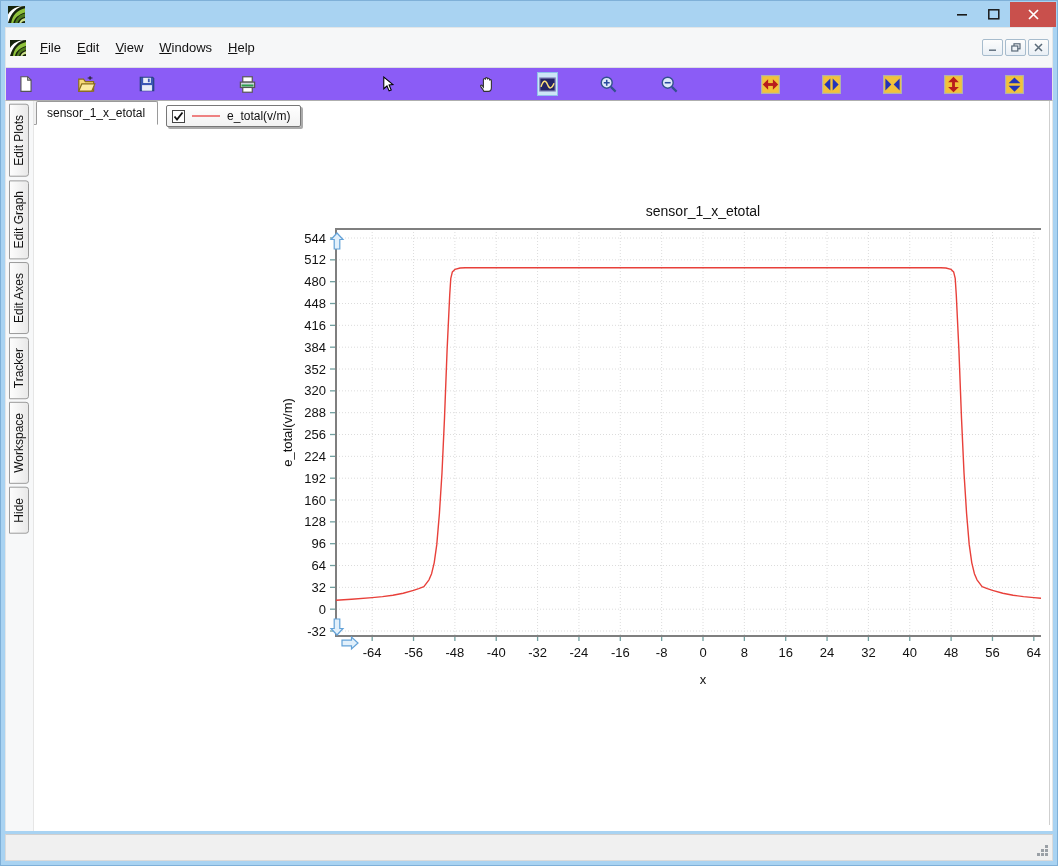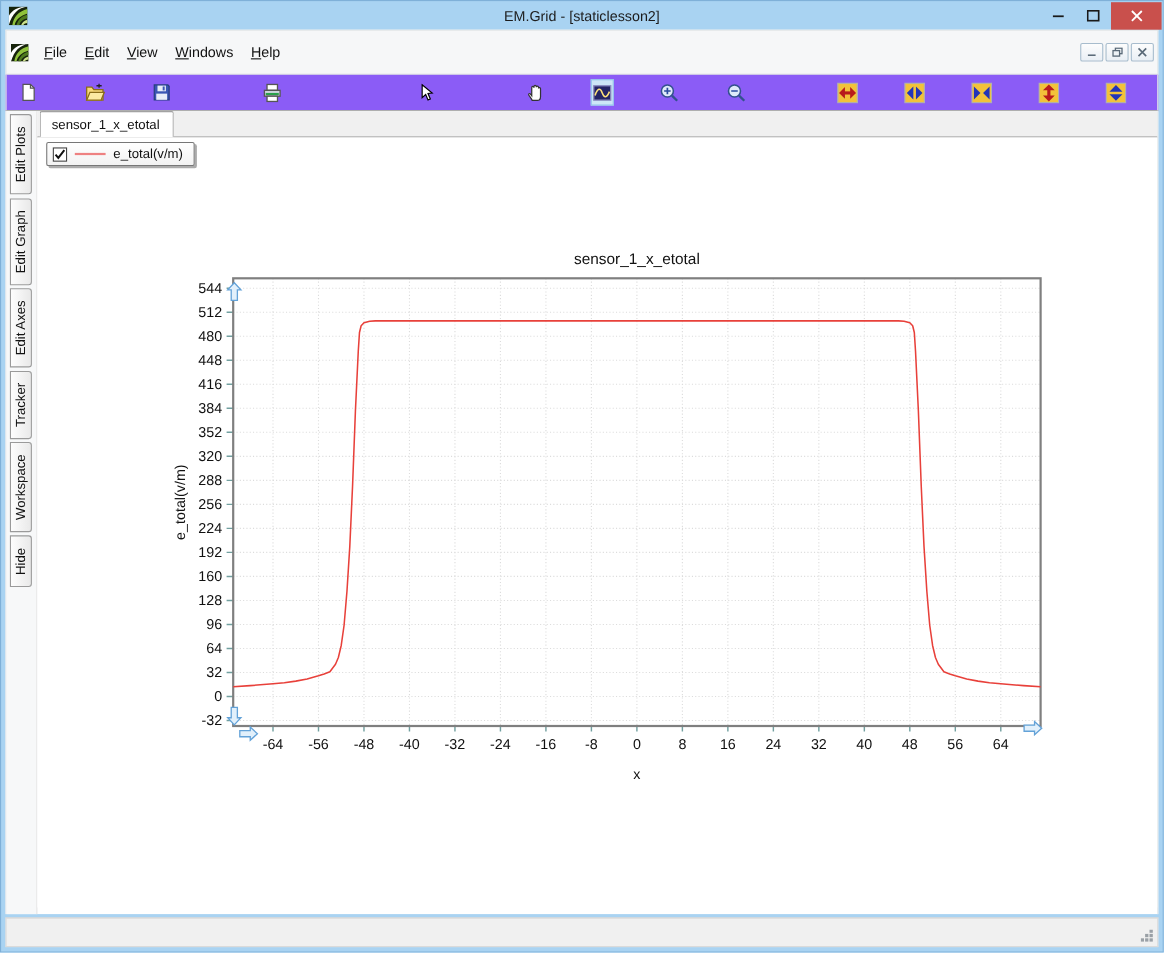--- a/index.html
+++ b/index.html
@@ -34,21 +34,21 @@
   .tb-gap { width:12px; }
   .tb-layout { display:flex; align-items:center; gap:5px; padding:2px 6px; font-size:13px; color:#111; }
 
   
   .appbody { flex:1 1 auto; margin:0 4px; background:#ffffff; border-left:1px solid #e3e6e8; border-right:1px solid #e3e6e8;
              display:flex; min-height:0; }
   .side-strip { width:28px; background:#f7f8f9; border-right:1px solid #e6e6e6; padding-top:3px; flex:0 0 auto; }
   .side-tab { writing-mode:vertical-rl; transform:rotate(180deg); display:block; margin:0 2px 3px 3px;
               background:linear-gradient(to left,#fdfdfd,#e9e9e9); border:1px solid #9a9a9a;
               border-radius:3px 0 0 3px; padding:10px 2px; font-size:12px; color:#111; text-align:center; }
-  .content { flex:1 1 auto; display:flex; flex-direction:column; min-width:0; }
+  .content { flex:1 1 auto; display:flex; flex-direction:row; min-width:0; }
   .tabstrip { height:24px; background:#f0f0f0; border-bottom:1px solid #a3a3a3; display:flex; align-items:flex-end; flex:0 0 auto; }
   .doc-tab { margin-left:2px; margin-bottom:-1px; background:#ffffff; border:1px solid #9a9a9a; border-bottom:1px solid #ffffff;
              border-radius:2px 2px 0 0; font-size:12px; padding:4px 12px 4px 10px; color:#111; }
 
   .canvas { flex:1 1 auto; position:relative; background:#ffffff; overflow:hidden; }
   #chart { position:absolute; left:0; top:0; }
 
   .legend-box { position:absolute; left:8px; top:4px; display:flex; align-items:center; gap:7px;
                 background:linear-gradient(#ffffff,#f2f2f2); border:1px solid #777;
                 box-shadow:2px 2px 0 #ababab; padding:3px 10px 3px 5px; border-radius:2px; }
@@ -75,21 +75,20 @@
 <div class="window">
 
   <div class="titlebar">
     <svg class="appicon" viewBox="0 0 16 16">
       <rect width="16" height="16" fill="#16230b"></rect>
       <path d="M16 0C8 1 3 6 0 16L0 8C3 3 8 0 16 0Z" fill="#fff"></path>
       <path d="M3 16C4 9 8 4 16 2L16 6C10 8 6 11 5 16Z" fill="#8fc23c"></path>
       <path d="M6.5 16C8 11 11 8 16 7L16 10C12 11 9.5 13 9 16Z" fill="#4e7a1e"></path>
       <path d="M10.5 16C11.5 13.5 13 12 16 11.3L16 14C14 14.3 12.5 15 12.5 16Z" fill="#cbe08b"></path>
     </svg>
-    <div class="title">EM.Grid - [staticlesson2]</div>
     <div class="win-controls">
       <div class="win-btn">
         <svg width="11" height="10" viewBox="0 0 11 10">
             <rect x="0" y="5" width="10" height="1.6" fill="#1a1a1a"></rect>
           </svg>
       </div>
       <div class="win-btn">
         <svg width="12" height="11" viewBox="0 0 12 11">
             <rect x="0.8" y="0.8" width="10" height="9" fill="none" stroke="#1a1a1a" stroke-width="1.5"></rect>
           </svg>

